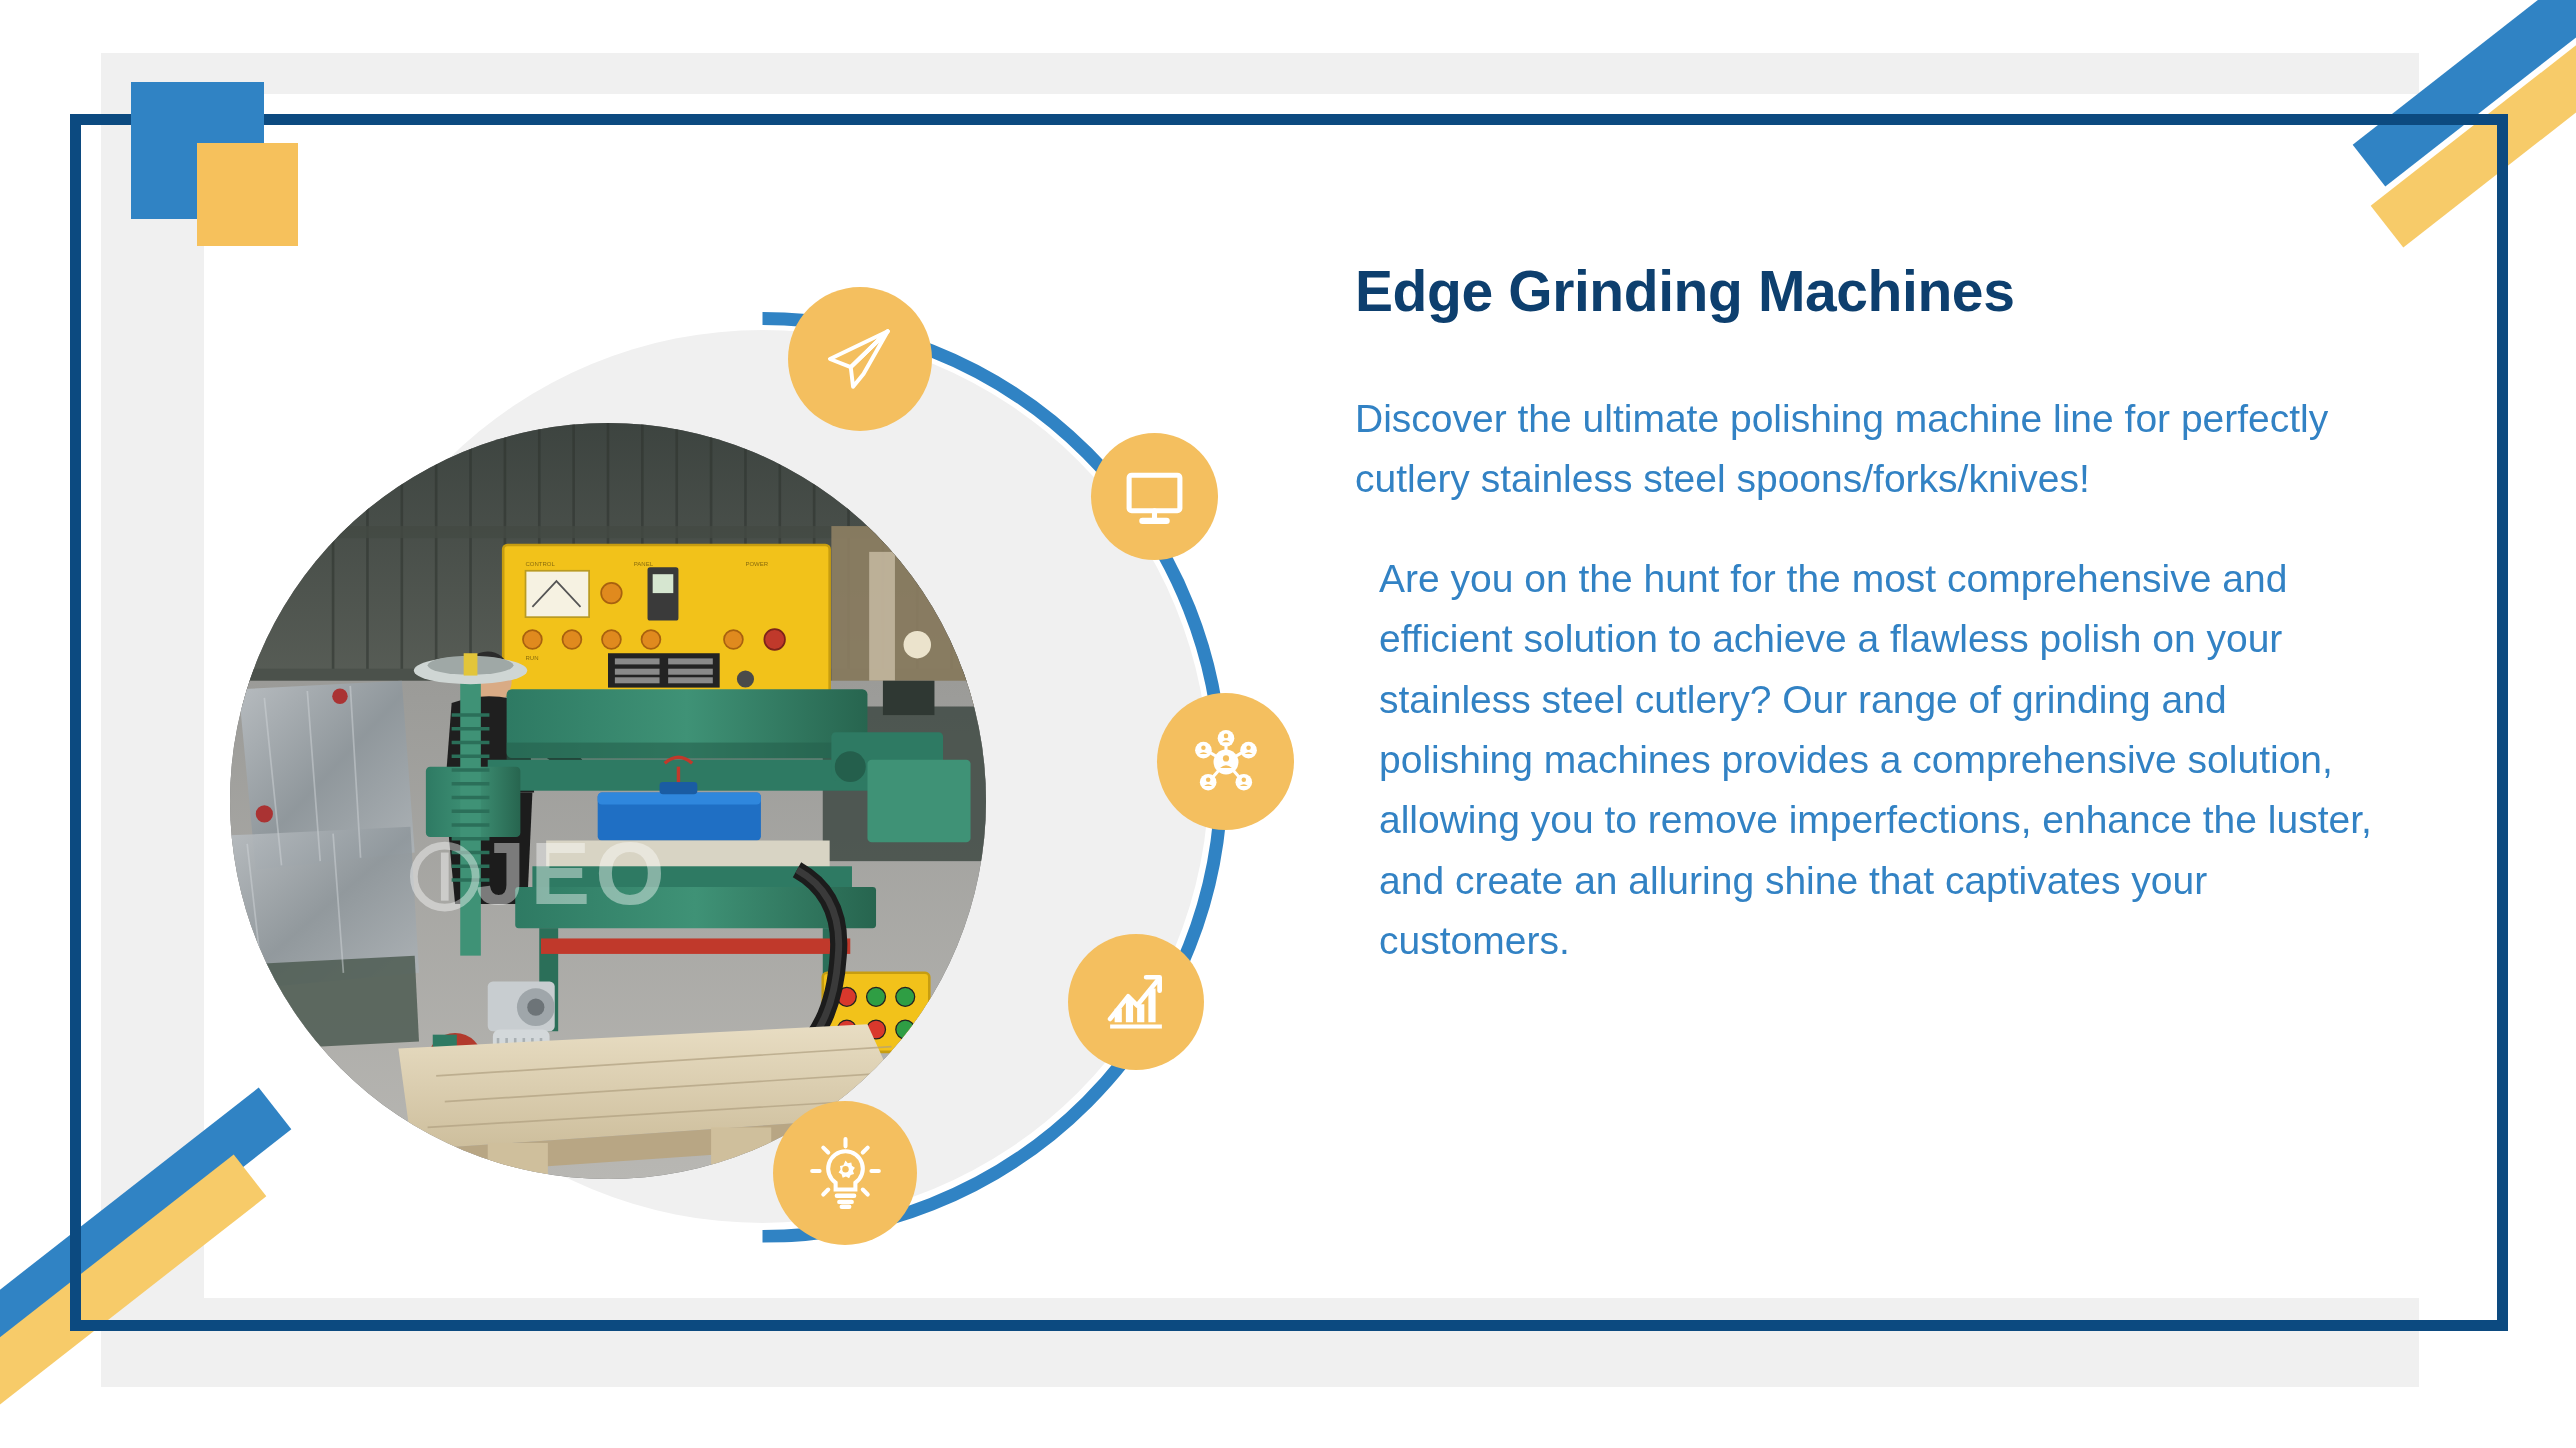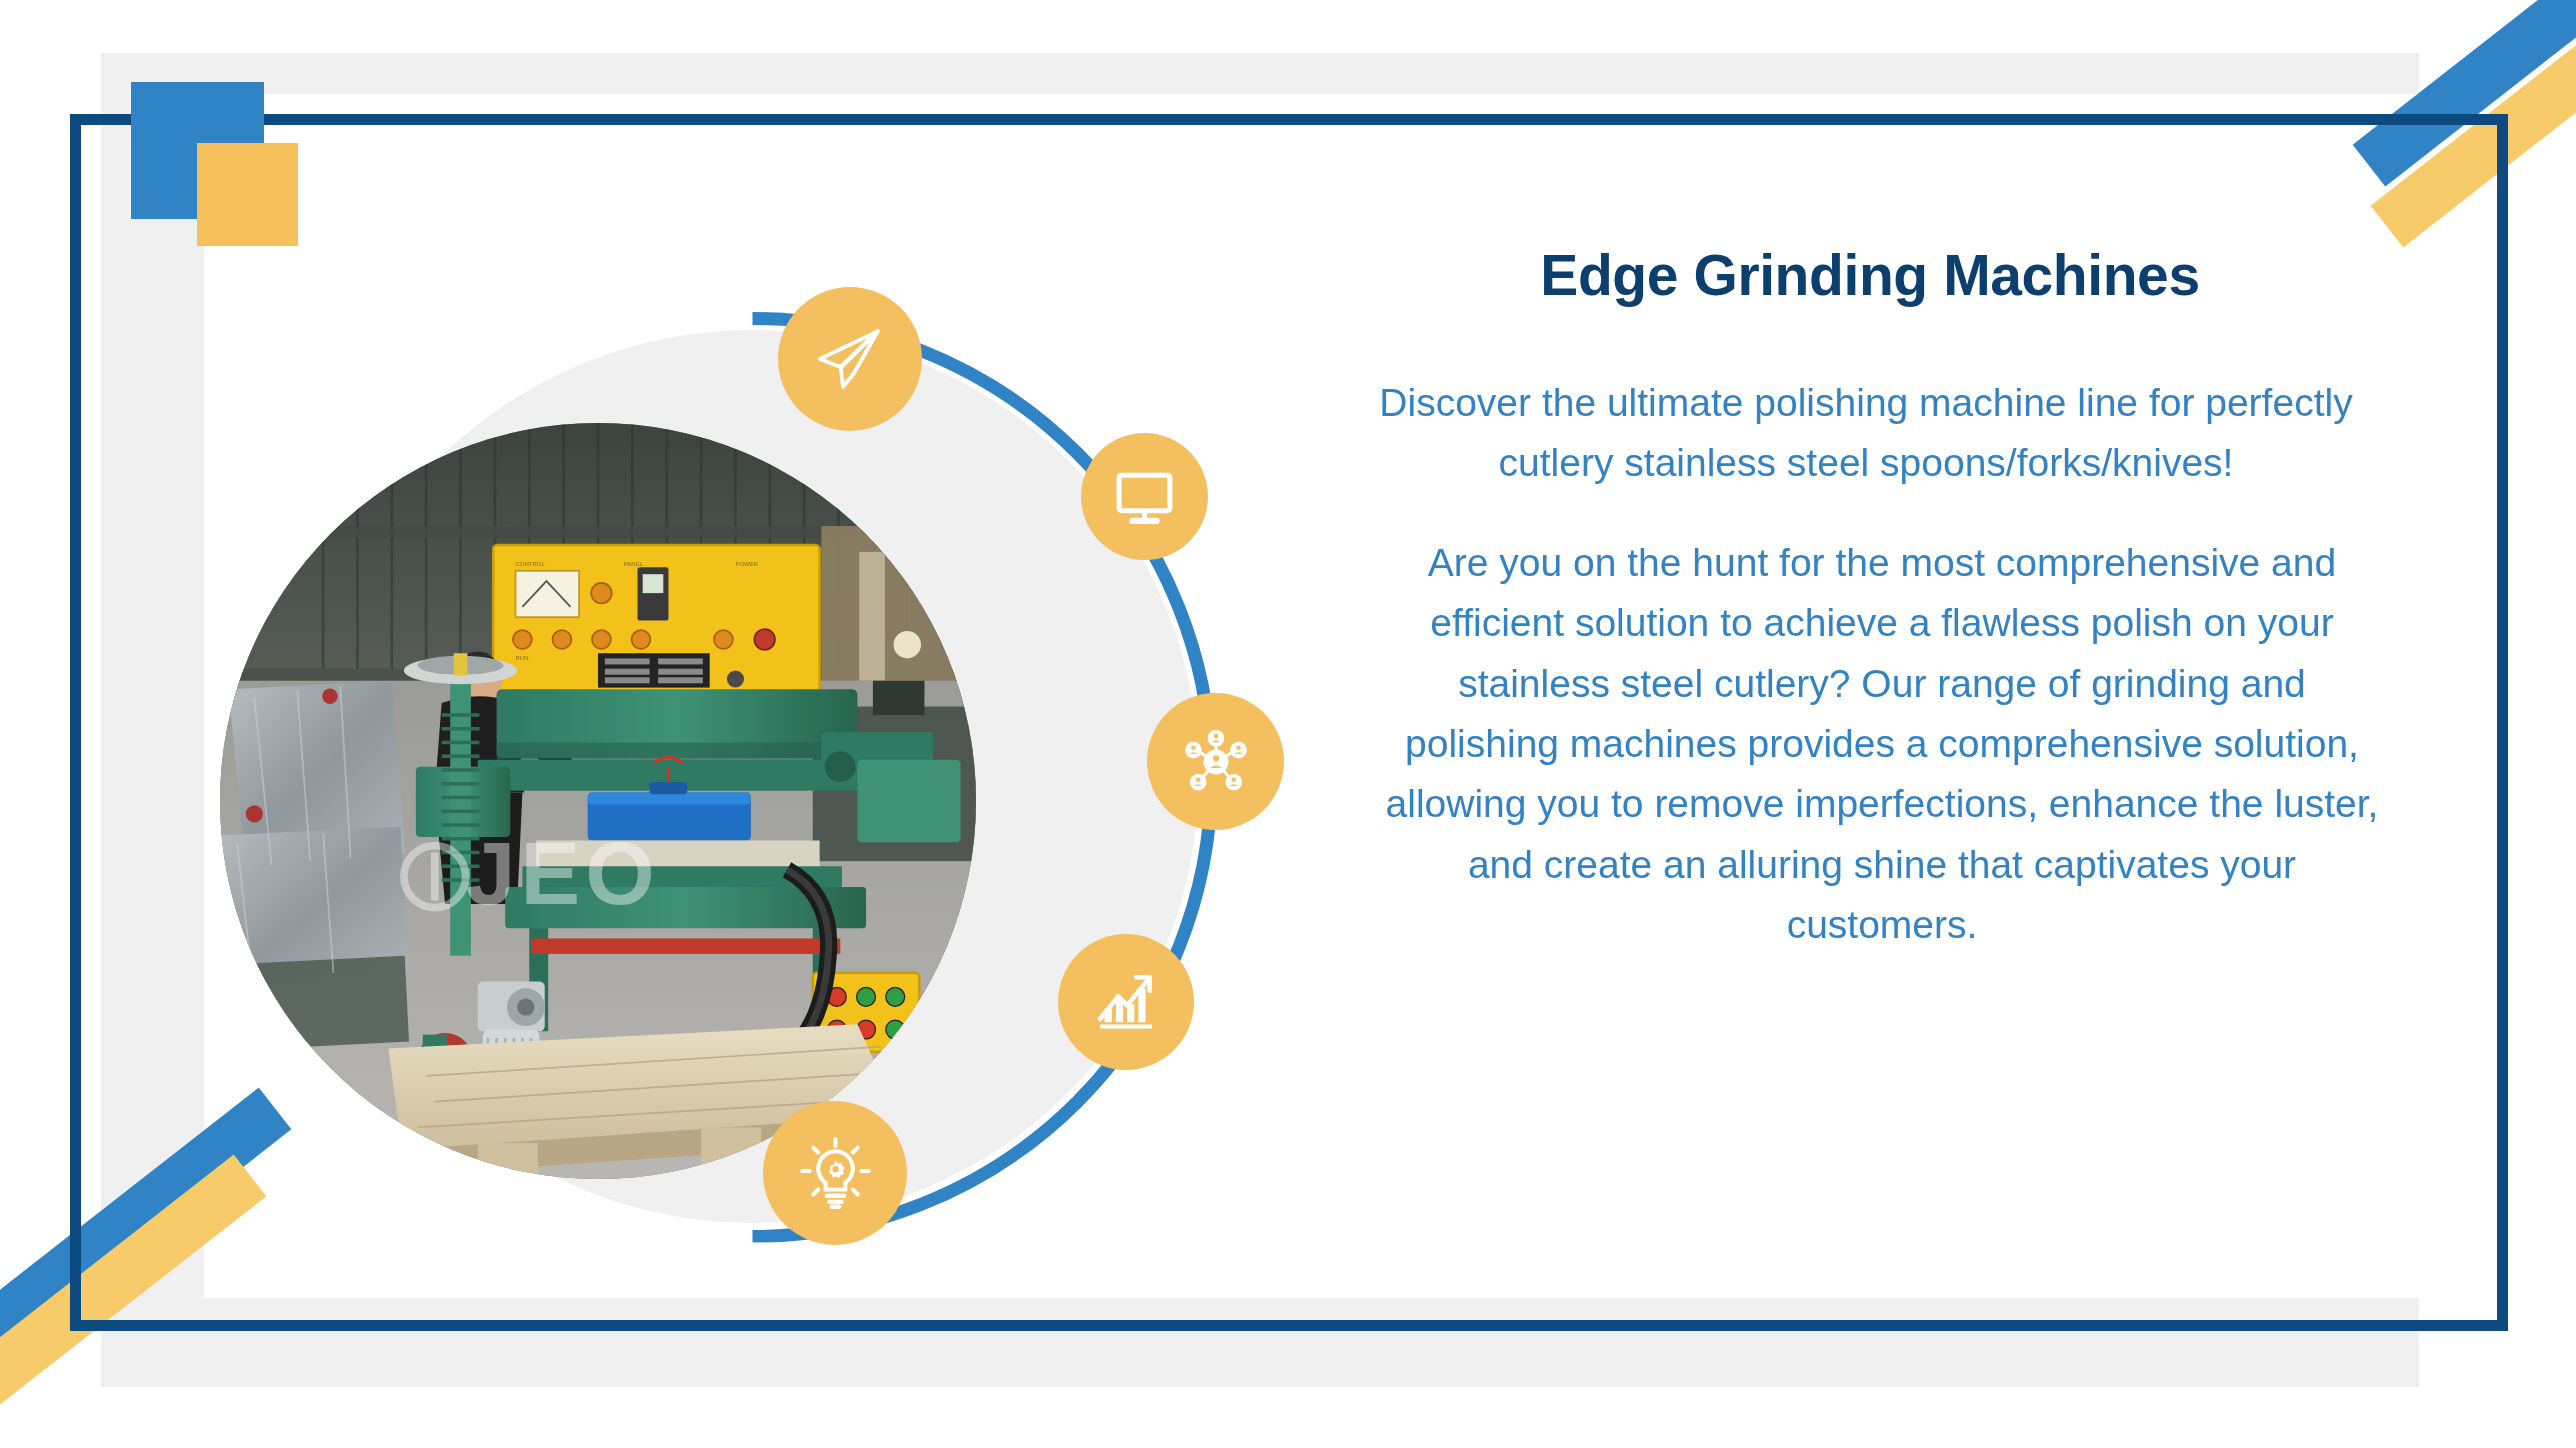--- a/index.html
+++ b/index.html
@@ -31,21 +31,21 @@
   .rib-tr-blue{left:2318px;top:-8.6px;width:481px;height:53px;background:#3083c4;
                transform:rotate(-38deg);}
   .rib-tr-yellow{left:2336px;top:52px;width:481px;height:53px;background:#f7cb69;
                  transform:rotate(-38deg);}
   .rib-bl-blue{left:-155px;top:1230px;width:481px;height:53px;background:#3083c4;
                transform:rotate(-38deg);}
   .rib-bl-yellow{left:-180px;top:1297px;width:481px;height:53px;background:#f7cb69;
                  transform:rotate(-38deg);}
 
   
-  .hero{position:absolute;left:220px;top:296px;width:1116px;height:1013px;}
+  .hero{position:absolute;left:230px;top:296px;width:1116px;height:1013px;}
 
   .gray-circle{position:absolute;left:86px;top:34px;width:893px;height:893px;
                border-radius:50%;background:#f0f0f0;}
 
   .blue-arc{position:absolute;left:67px;top:15.5px;width:931px;height:931px;
             border-radius:50%;border:13.7px solid #3083c4;box-sizing:border-box;
             clip-path:polygon(50% 0,100% 0,100% 100%,50% 100%);}
 
   .photo-circle{position:absolute;left:0px;top:127px;width:756px;height:756px;
                 border-radius:50%;overflow:hidden;background:#6e6e6e;}
@@ -55,21 +55,21 @@
   .bubble{position:absolute;border-radius:50%;background:#f4bf5f;
           display:flex;align-items:center;justify-content:center;}
   .bubble svg{display:block;}
   .b-plane{left:558px;top:-8.6px;width:144px;height:144px;}
   .b-monitor{left:861px;top:137px;width:127px;height:127px;}
   .b-network{left:927px;top:397px;width:137px;height:137px;}
   .b-chart{left:838px;top:638px;width:136px;height:136px;}
   .b-bulb{left:543px;top:805px;width:144px;height:144px;}
 
   
-  .copy{position:absolute;left:1355px;top:246px;width:1030px;text-align:center;}
+  .copy{position:absolute;left:1355px;top:262px;width:1030px;}
   .title{font-size:57px;font-weight:700;color:#0d3f6e;letter-spacing:-0.4px;
          margin:0 0 67px 0;line-height:1.05;font-stretch:condensed;}
   .para{font-size:39px;line-height:1.55;color:#3282c4;margin:0 0 39px 0;
         font-weight:400;max-width:1022px;}
   .para:last-child{margin-bottom:0;margin-left:24px;}
 </style>
 </head>
 <body>
 
 <div class="stage">

